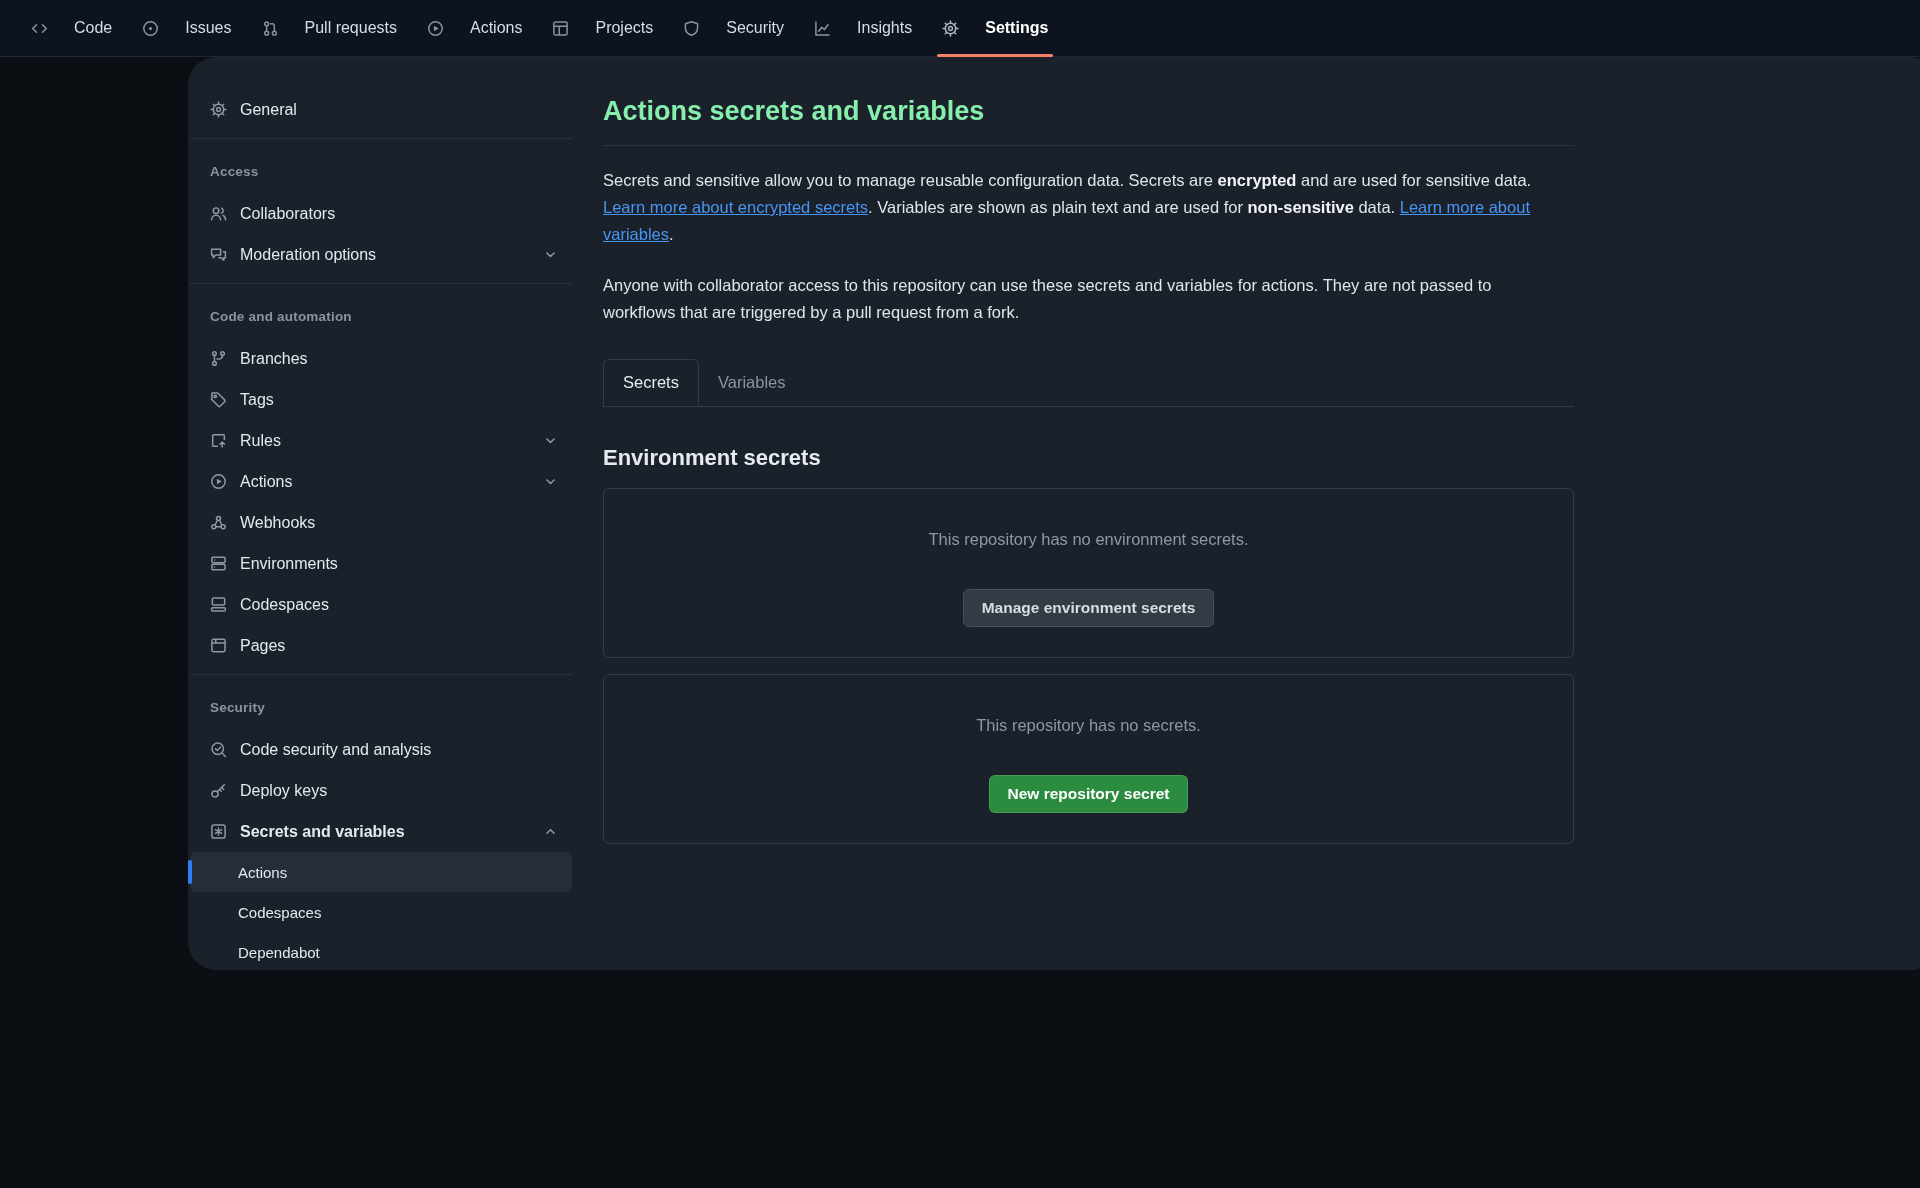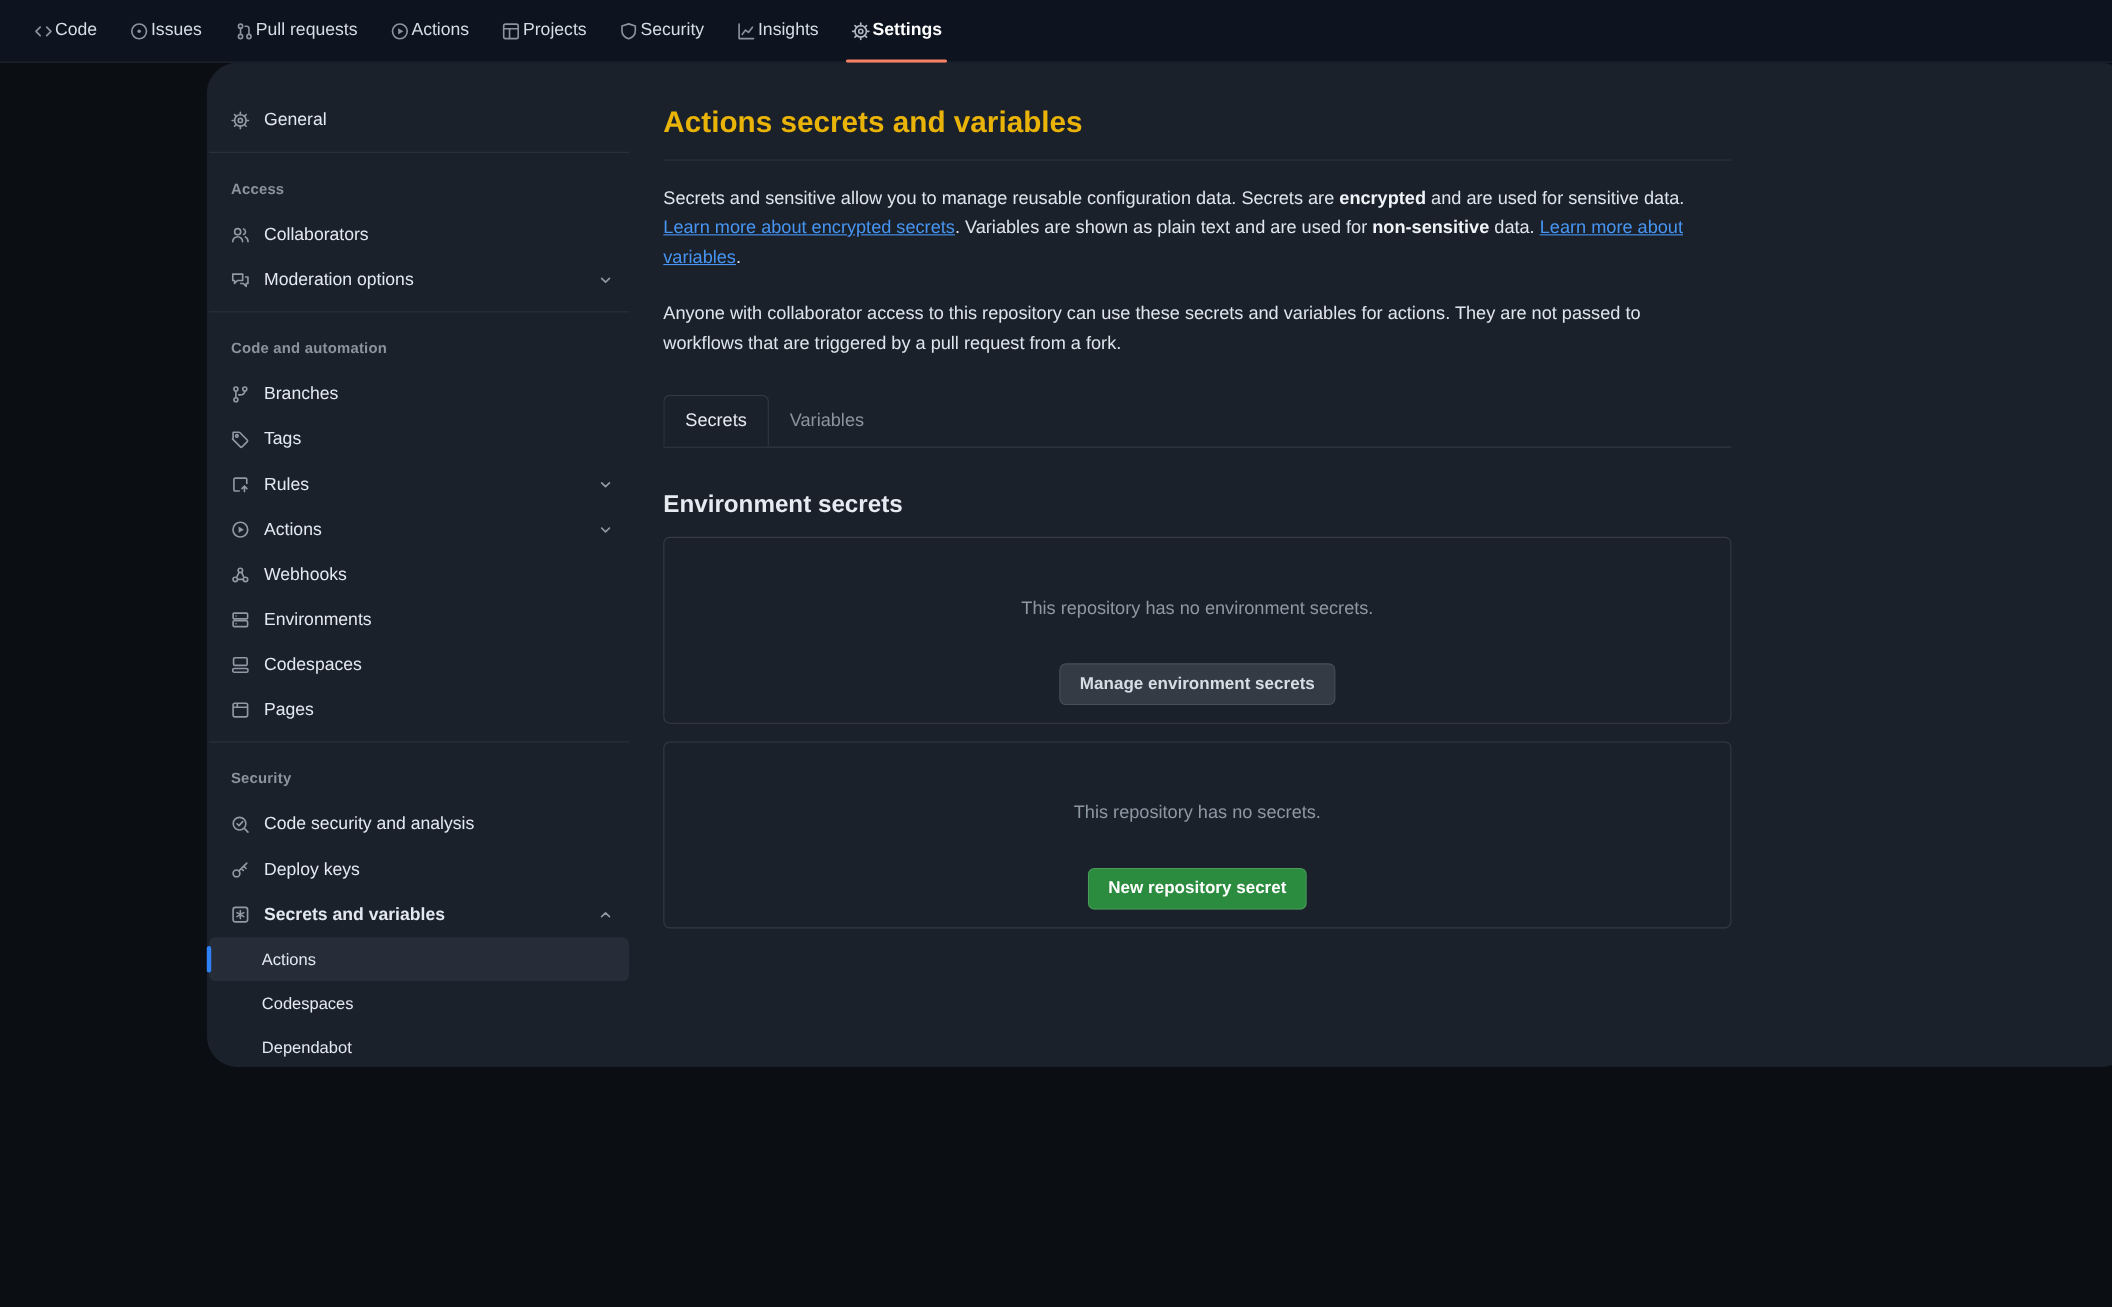--- a/index.html
+++ b/index.html
@@ -23,21 +23,21 @@
   .ic svg{width:17px;height:17px;display:block}
   .chev svg{width:15px;height:15px}
 
   
   .topnav{
     position:absolute;left:0;top:0;width:1920px;height:57px;
     background:var(--nav-bg);border-bottom:1px solid #202634;
     display:flex;align-items:stretch;padding-left:16px;
   }
   .nav-item{
-    position:relative;display:flex;align-items:center;gap:2px;
+    position:relative;display:flex;align-items:center;gap:26px;
     padding:0 15px;font-size:16px;color:#d7dde5;cursor:pointer;
   }
   .nav-item .ic{color:#8b949e}
   .nav-item.active{font-weight:700;color:#ffffff}
   .nav-item.active .ic{color:#aeb7c2}
   .nav-item.active::after{
     content:"";position:absolute;left:10px;right:10px;bottom:-1px;height:3px;
     border-radius:3px;background:var(--accent);
   }
 
@@ -69,21 +69,21 @@
   }
   .sub-item.active{background:#262d38}
   .sub-item.active::before{
     content:"";position:absolute;left:-2px;top:8px;bottom:8px;width:4px;
     border-radius:2px;background:var(--accent-blue);
   }
 
   
   .main{position:absolute;left:415px;top:0;width:971px}
   .page-title{
-    margin-top:37px;font-size:27px;line-height:34px;font-weight:600;color:#eab308;
+    margin-top:37px;font-size:27px;line-height:34px;font-weight:600;color:#86efac;
   }
   .title-rule{border:0;border-top:1px solid #2b323c;margin-top:17px}
   .intro{margin-top:21px;font-size:16.5px;line-height:27px;color:#dfe5ec;max-width:965px}
   .intro + .intro{margin-top:24px}
   .intro strong{font-weight:700;color:#f0f4f9}
   .intro a{color:var(--link);text-decoration:underline;cursor:pointer}
 
   .tabnav{display:flex;margin-top:33px;border-bottom:1px solid #343b45}
   .tab{
     height:47px;display:flex;align-items:center;padding:0 19px;
@@ -91,21 +91,21 @@
   }
   .tab.active{
     background:var(--panel-bg);border:1px solid #343b45;border-bottom-color:var(--panel-bg);
     border-radius:6px 6px 0 0;margin-bottom:-1px;color:#e6ebf2;
   }
   .tab.inactive{color:#8b949e}
 
   .section-heading{margin-top:37px;font-size:22px;line-height:28px;font-weight:700;color:#e6ebf2}
   .empty-box{
     margin-top:16px;height:170px;border:1px solid #343b45;border-radius:6px;
-    display:flex;flex-direction:column;align-items:center;padding-top:55px;
+    display:flex;flex-direction:column;align-items:center;padding-top:41px;
   }
   .empty-text{font-size:16.5px;color:#8e98a3}
   .btn{
     margin-top:40px;height:38px;display:inline-flex;align-items:center;
     padding:0 18px;border-radius:6px;font-size:15.5px;font-weight:600;
     border:1px solid transparent;cursor:pointer;
     font-family:"Liberation Sans","DejaVu Sans",sans-serif;
   }
   .btn-gray{background:#343b44;border-color:#474f59;color:#d6dde5}
   .btn-green{background:var(--green);border-color:rgba(255,255,255,.14);color:#ffffff;font-weight:700}

